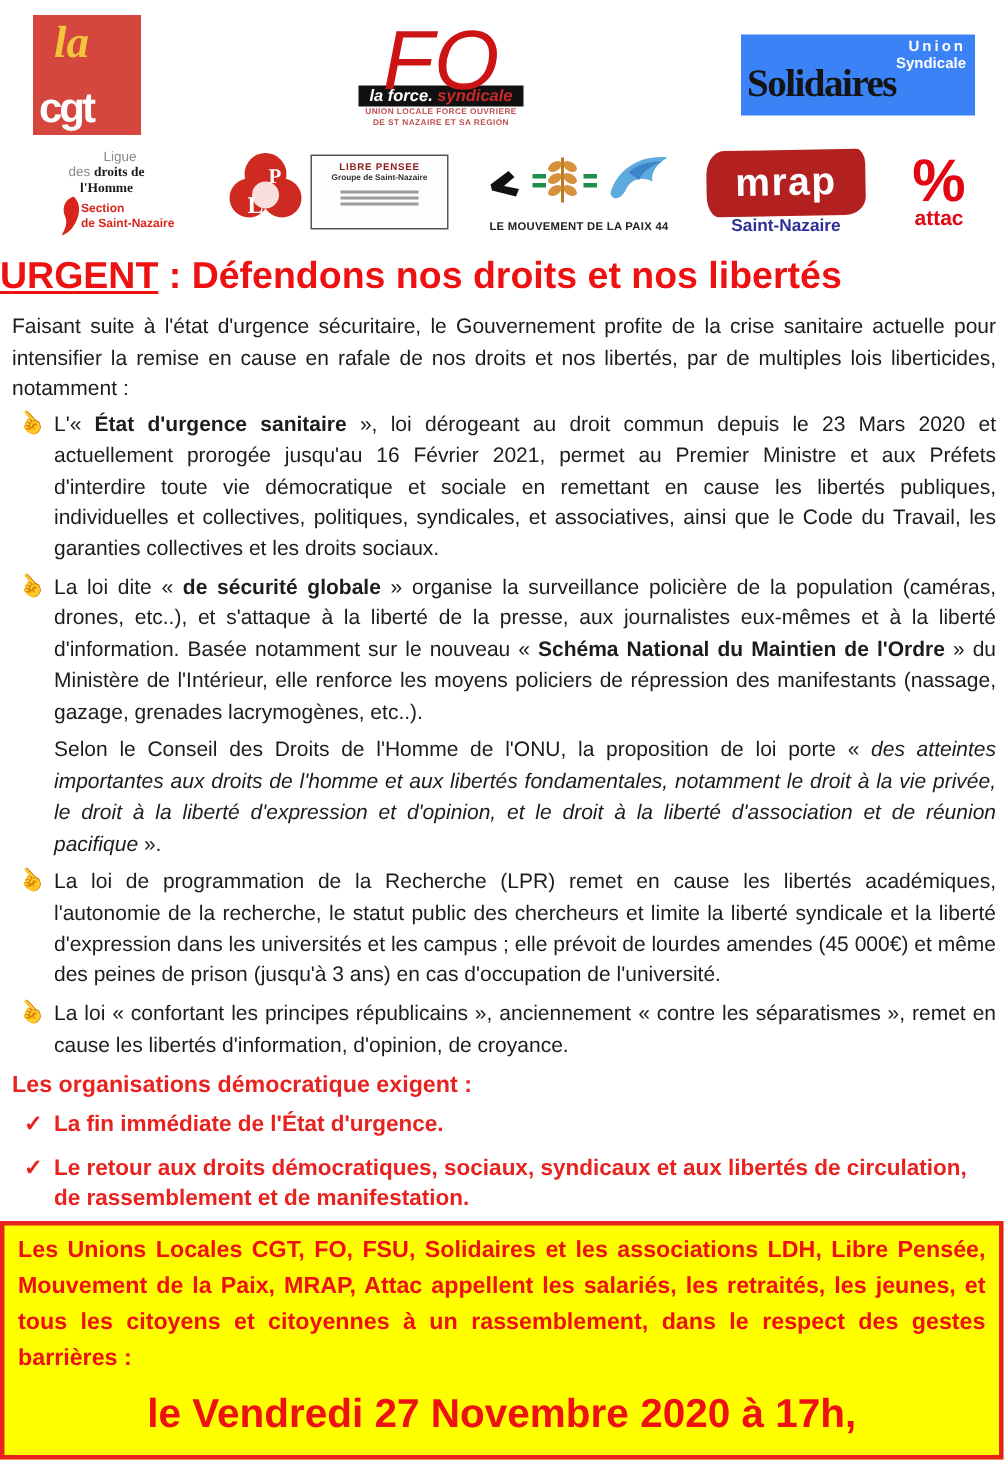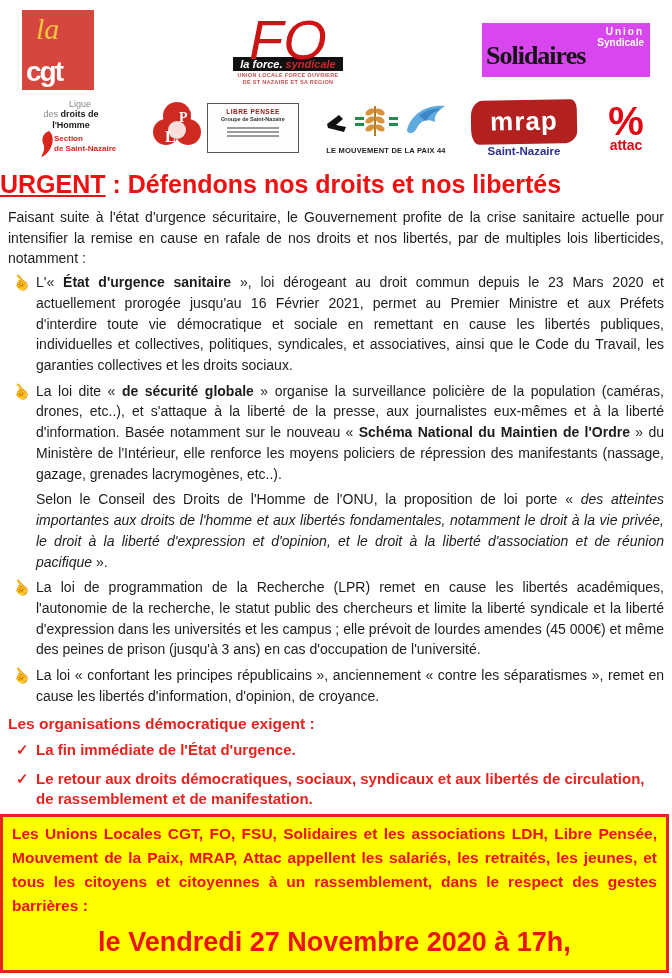--- a/index.html
+++ b/index.html
@@ -8,51 +8,51 @@
 
   
   .logo-row1{display:flex;justify-content:space-between;align-items:center;
              height:92px;padding:4px 22px 0 22px;}
   .logo-row2{display:flex;justify-content:space-between;align-items:center;
              height:64px;padding:0 18px 0 12px;}
 
   
   .cgt-box{position:relative;width:72px;height:80px;background:#d5463f;}
   .cgt-la{position:absolute;top:2px;left:14px;color:#f2c53d;font-size:30px;
-          font-family:"Liberation Serif",serif;font-style:italic;font-weight:400;}
+          font-family:"Liberation Serif",serif;font-style:italic;font-weight:700;}
   .cgt-name{position:absolute;bottom:4px;left:4px;color:#fff;font-size:28px;
             font-weight:700;letter-spacing:-2px;line-height:1;}
 
   
   .fo{width:110px;text-align:center;}
   .fo-big{color:#cc1414;font-size:56px;font-weight:400;font-style:italic;line-height:.9;}
   .fo-strip{background:#111;color:#fff;font-style:italic;font-weight:700;font-size:11px;
             padding:1px 2px;margin-top:-8px;white-space:nowrap;}
   .fo-strip .synd{color:#cc2a2a;}
   .fo-sub{color:#c05050;font-size:5.5px;font-weight:700;letter-spacing:.3px;margin-top:1px;white-space:nowrap;}
 
   
   .fsu{position:relative;width:130px;height:62px;}
   .fsu .sq{position:absolute;width:24px;height:24px;}
   .fsu-name{position:absolute;left:0;top:0;font-family:"Liberation Serif",serif;
             font-style:italic;font-weight:700;font-size:42px;line-height:1;color:#111;z-index:2;}
   .fsu-sub{position:absolute;left:2px;top:42px;font-family:"Liberation Serif",serif;
            font-style:italic;font-size:11.5px;color:#222;white-space:nowrap;z-index:2;}
   
-  .sol{position:relative;width:168px;height:54px;background:#d946ef;padding:2px 6px;box-sizing:border-box;}
+  .sol{position:relative;width:156px;height:54px;background:#3b82f6;padding:2px 6px;box-sizing:border-box;}
   .sol-union{position:absolute;top:3px;right:6px;color:#fff;font-weight:700;font-size:10px;
              line-height:1.1;text-align:right;letter-spacing:2px;white-space:pre-line;}
   .sol-union .l2{letter-spacing:0;}
   .sol-name{position:absolute;left:4px;bottom:6px;font-family:"Liberation Serif",serif;
             font-weight:800;font-size:26px;color:#141414;letter-spacing:-1px;}
 
   
   .ldh{width:118px;font-size:9px;line-height:1.15;}
   .ldh .gray{color:#8a8a8a;}
-  .ldh .b{color:#1a1a1a;font-weight:700;}
+  .ldh .b{color:#1a1a1a;font-weight:700;font-family:Liberation Serif, serif;}
   .ldh-l1{color:#8a8a8a;text-align:center;margin-left:18px;}
   .ldh-l2,.ldh-l3{text-align:center;}
   .ldh-bottom{display:flex;align-items:center;margin-top:1px;margin-left:26px;}
   .ldh-red{color:#d9261c;font-size:8px;font-weight:700;line-height:1.2;}
 
   
   .lp{display:flex;align-items:center;width:150px;}
   .lp-emblem{width:52px;height:56px;flex:0 0 52px;}
   .lp-box{border:1px solid #555;background:#fdfdfd;width:92px;height:50px;margin-left:4px;
           text-align:center;padding-top:4px;box-sizing:border-box;}

